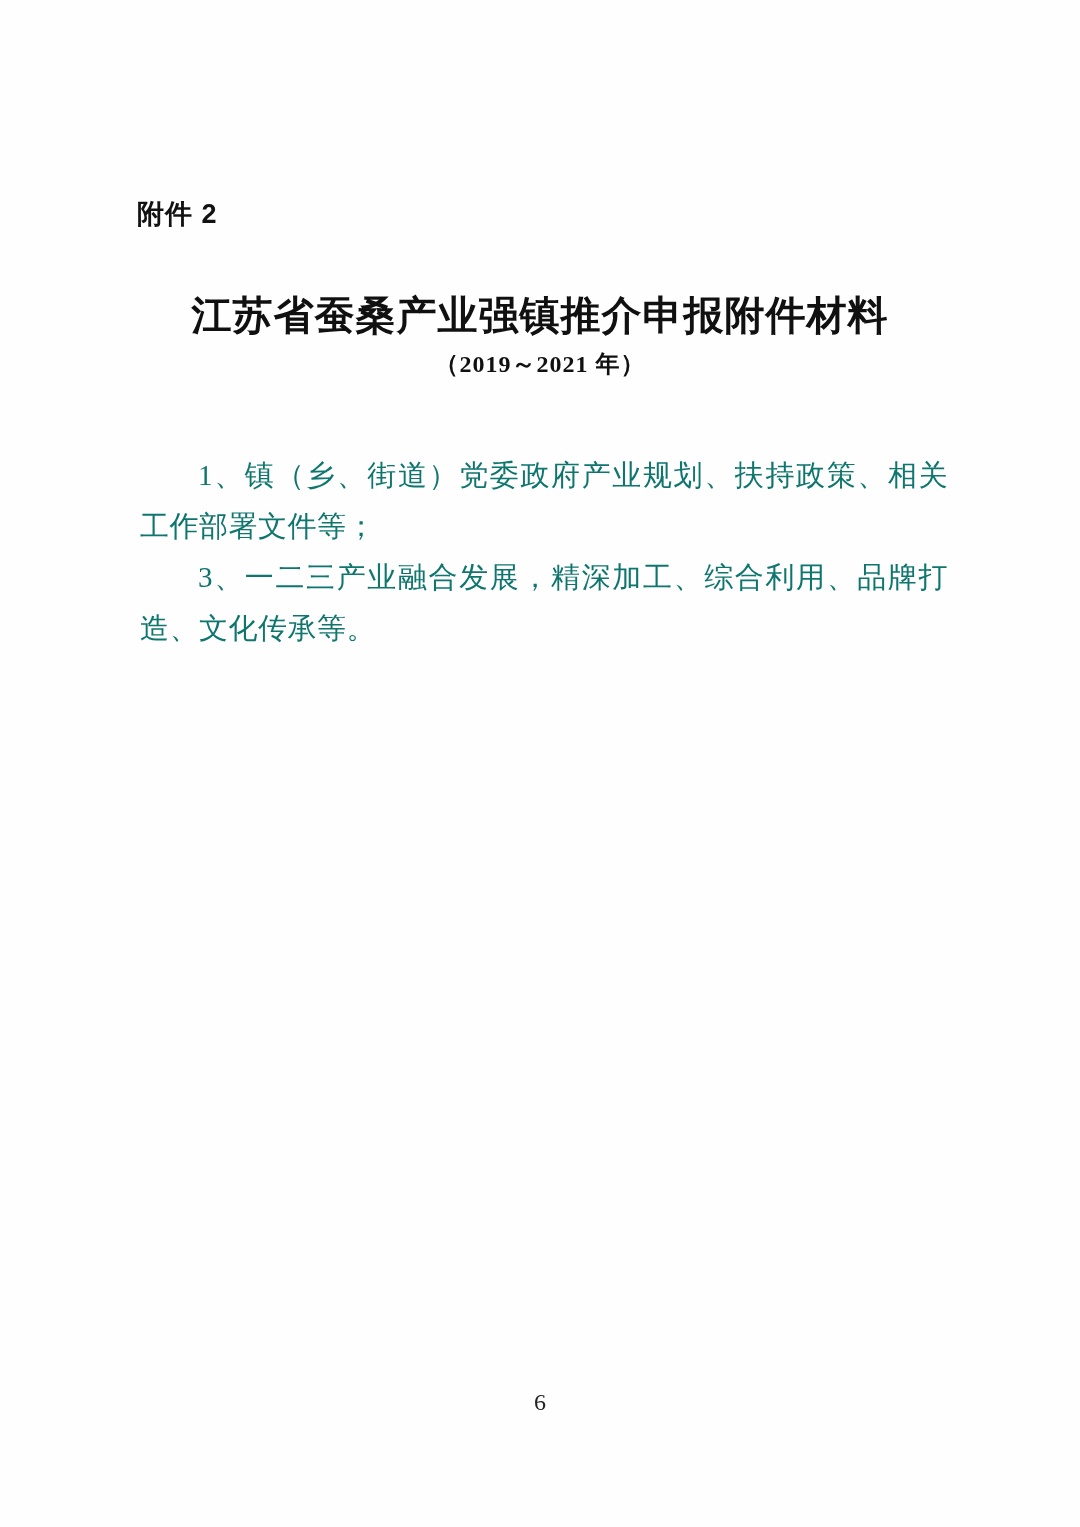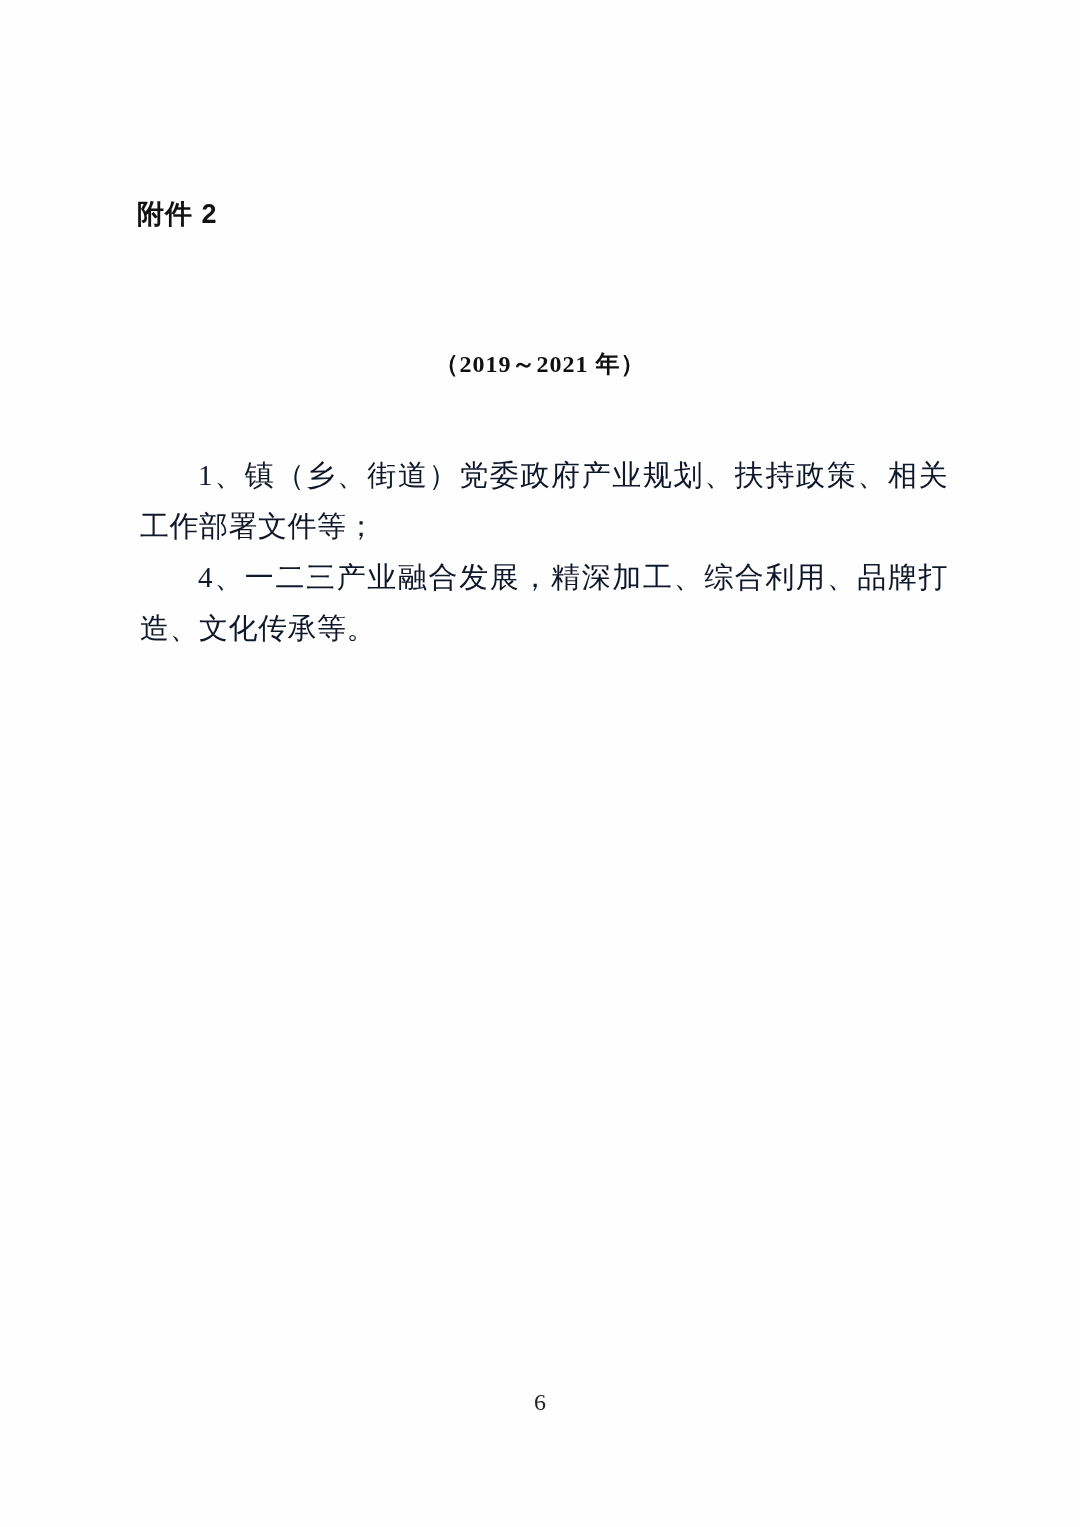--- a/index.html
+++ b/index.html
@@ -59,21 +59,21 @@
     left: 140px;
     top: 450px;
     width: 808px;
   }
   .para {
     font-size: 29px;
     line-height: 51px;
     text-indent: 58px;
     text-align: justify;
     text-justify: inter-ideograph;
-    color: #0f172a;
+    color: #0f766e;
     margin: 0 0 0 0;
     letter-spacing: 0.5px;
   }
   .page-number {
     position: absolute;
     left: 0;
     right: 0;
     top: 1389px;
     text-align: center;
     font-size: 24px;
@@ -81,23 +81,24 @@
     font-family: "Liberation Serif", "DejaVu Serif", serif;
   }
 </style>
 </head>
 <body>
 
 <div class="page">
 
   <div class="attachment-label">附件 2</div>
 
+  <div class="doc-title">江苏省蚕桑产业强镇推介申报附件材料</div>
 
   <div class="doc-subtitle">（2019～2021 年）</div>
 
   <div class="body-block">
     <p class="para">1、镇（乡、街道）党委政府产业规划、扶持政策、相关工作部署文件等；</p>
-    <p class="para">4、一二三产业融合发展，精深加工、综合利用、品牌打造、文化传承等。</p>
+    <p class="para">3、一二三产业融合发展，精深加工、综合利用、品牌打造、文化传承等。</p>
   </div>
 
   <div class="page-number">6</div>
 
 </div>
 
 </body></html>

